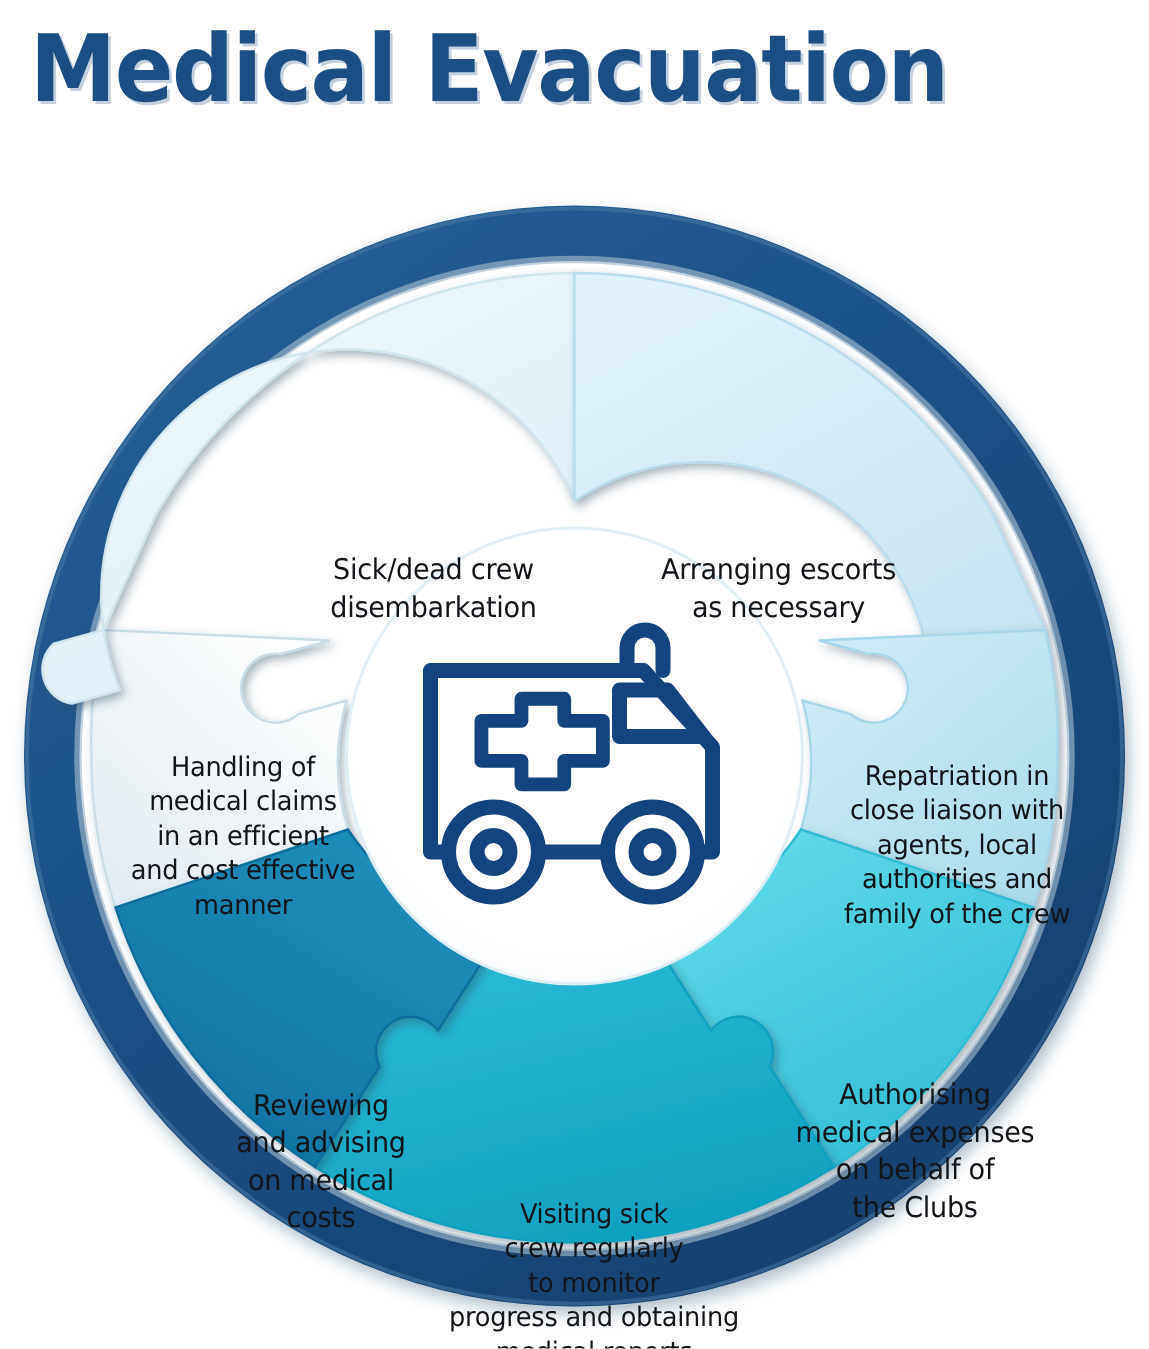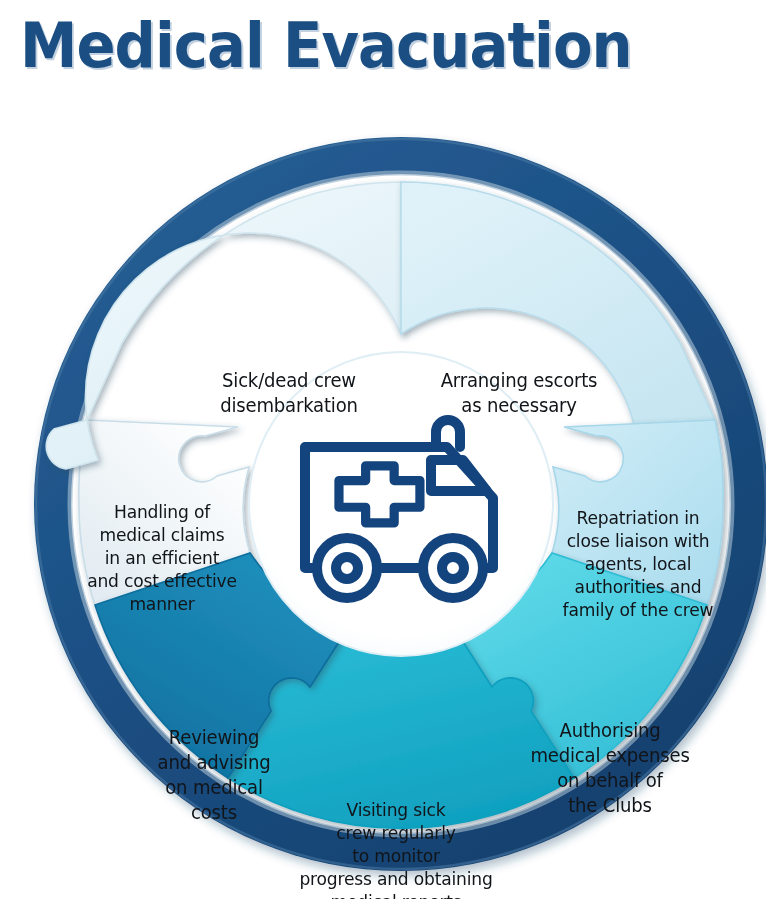--- a/index.html
+++ b/index.html
@@ -46,21 +46,20 @@
     white-space: nowrap;
   }
 
   
   .diagram {
     position: absolute;
     left: 0;
     top: 110px;
     width: 627px;
     height: 789px;
-    padding-left: 18px;
   }
   .diagram svg { display: block; }
 
   
   .seg-label {
     position: absolute;
     text-align: center;
     font-family: "DejaVu Sans", sans-serif;
     color: #111418;
     font-size: 19px;

